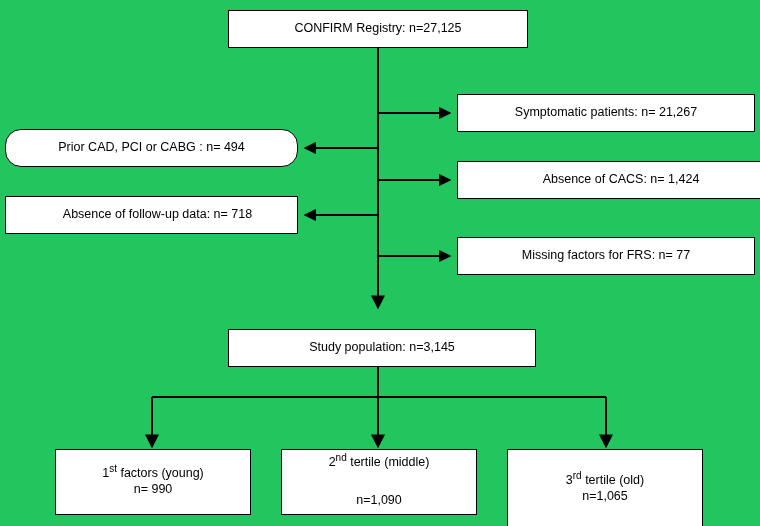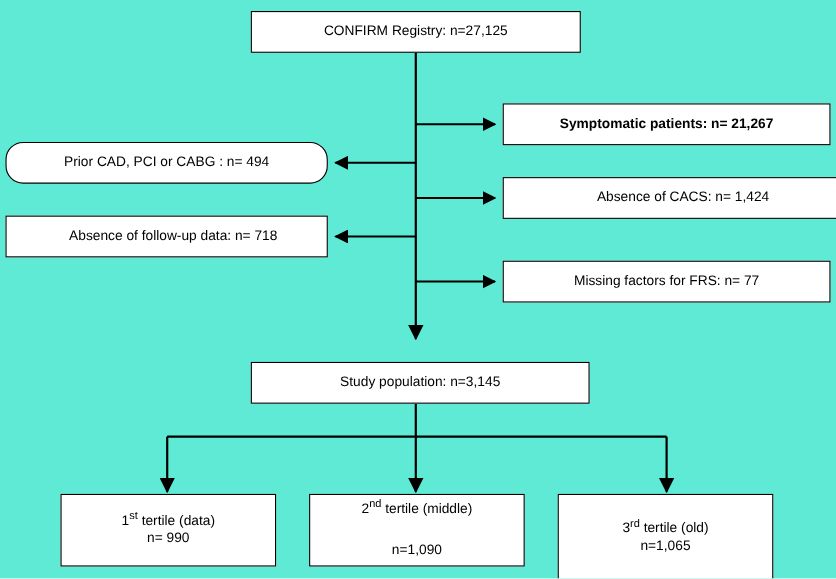--- a/index.html
+++ b/index.html
@@ -8,21 +8,21 @@
     background: #ffffff;
   }
   body {
     font-family: "Liberation Sans", sans-serif;
     color: #000000;
   }
   #canvas {
     position: relative;
     width: 760px;
     height: 526px;
-    background: #5eead4;
+    background: #22c55e;
     overflow: hidden;
   }
   .box {
     position: absolute;
     box-sizing: border-box;
     border: 1.5px solid #000000;
     background: #ffffff;
     display: flex;
     align-items: center;
     justify-content: center;
@@ -90,21 +90,21 @@
     <path d="M 152 397 L 606 397" stroke="#000000" stroke-width="2" fill="none"></path>
     <path d="M 152 397 L 152 447" stroke="#000000" stroke-width="2" fill="none" marker-end="url(#arrowD)"></path>
     <path d="M 378 397 L 378 447" stroke="#000000" stroke-width="2" fill="none" marker-end="url(#arrowD)"></path>
     <path d="M 606 397 L 606 447" stroke="#000000" stroke-width="2" fill="none" marker-end="url(#arrowD)"></path>
   </svg>
 
   <div class="box" style="left:228px; top:10px; width:300px; height:38px;">
     <span class="txt">CONFIRM Registry: n=27,125</span>
   </div>
 
-  <div class="box" style="left:457px; top:94px; width:298px; height:38px;font-weight:bold;">
+  <div class="box" style="left:457px; top:94px; width:298px; height:38px;">
     <span class="txt">Symptomatic patients: n= 21,267</span>
   </div>
 
   <div class="box" style="left:457px; top:161px; width:328px; height:38px;">
     <span class="txt">Absence of CACS: n= 1,424</span>
   </div>
 
   <div class="box" style="left:457px; top:237px; width:298px; height:38px;">
     <span class="txt">Missing factors for FRS: n= 77</span>
   </div>
@@ -115,21 +115,21 @@
 
   <div class="box" style="left:5px; top:196px; width:293px; height:38px;padding-left:12px;">
     <span class="txt">Absence of follow-up data: n= 718</span>
   </div>
 
   <div class="box" style="left:228px; top:329px; width:308px; height:38px;">
     <span class="txt">Study population: n=3,145</span>
   </div>
 
   <div class="box two-line" style="left:55px; top:449px; width:196px; height:66px;">
-    <span class="txt"><span>1</span><sup>st</sup><span> tertile (data)</span></span>
+    <span class="txt"><span>1</span><sup>st</sup><span> factors (young)</span></span>
     <span class="txt">n= 990</span>
   </div>
 
   <div class="box two-line" style="left:281px; top:449px; width:196px; height:66px;gap:22px;">
     <span class="txt"><span>2</span><sup>nd</sup><span> tertile (middle)</span></span>
     <span class="txt">n=1,090</span>
   </div>
 
   <div class="box two-line" style="left:507px; top:449px; width:196px; height:80px;align-items:center;">
     <span class="txt"><span>3</span><sup>rd</sup><span> tertile (old)</span></span>

